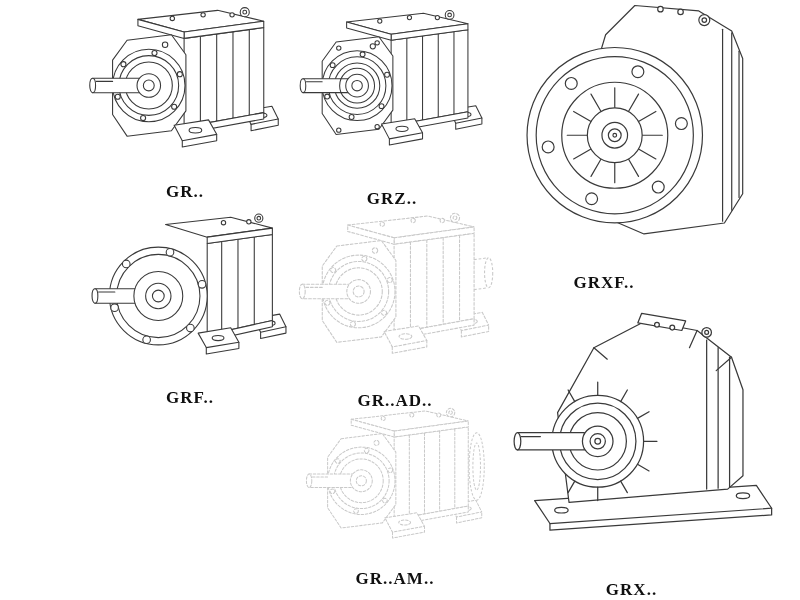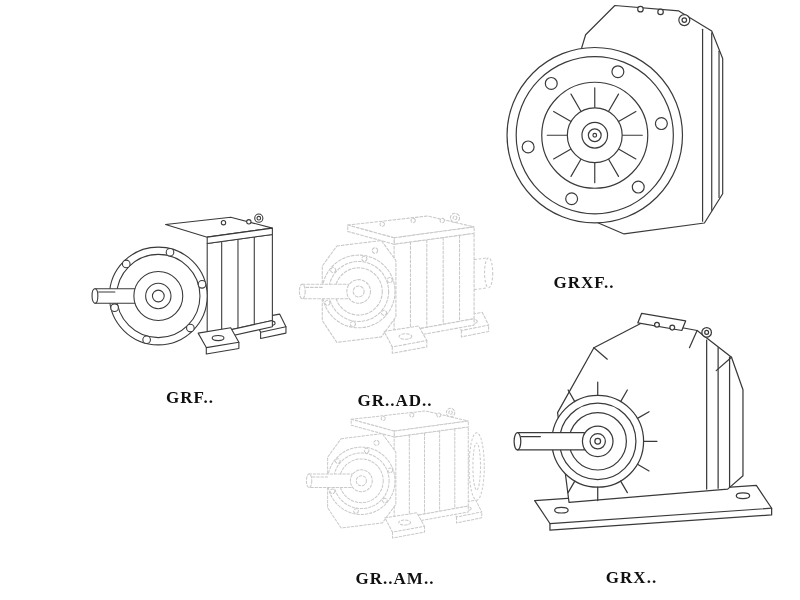--- a/index.html
+++ b/index.html
@@ -191,23 +191,46 @@
         <circle fill="#fff" cx="100" cy="150" r="16"></circle>
         <circle cx="100" cy="150" r="8"></circle>
         <circle cx="100" cy="150" r="3"></circle>
       </g>
     </symbol>
   </defs>
 </svg>
 
 <div class="canvas">
 
-
-
-  <figure class="cell" style="left:478px; top:0px; width:292px;">
+  <figure class="cell" style="left:85px; top:4px; width:200px;">
+    <div class="art" style="height:172px;">
+      <svg class="gbx" viewBox="0 0 220 190">
+        <use href="#sym-r" width="220" height="190"></use>
+      </svg>
+    </div>
+    <figcaption class="caption" style="margin-top:6px;">GR..</figcaption>
+  </figure>
+
+  <figure class="cell" style="left:296px; top:4px; width:192px;">
+    <div class="art" style="height:172px;">
+      <svg class="gbx" viewBox="0 0 220 190">
+        <use href="#sym-r" width="220" height="190"></use>
+        <g stroke="currentColor" fill="none" stroke-width="1.2">
+          <circle cx="70" cy="90" r="20"></circle>
+          <circle fill="#fff" cx="49" cy="47" r="2.5"></circle>
+          <circle fill="#fff" cx="93" cy="41" r="2.5"></circle>
+          <circle fill="#fff" cx="93" cy="137" r="2.5"></circle>
+          <circle fill="#fff" cx="49" cy="141" r="2.5"></circle>
+        </g>
+      </svg>
+    </div>
+    <figcaption class="caption" style="margin-top:13px;">GRZ..</figcaption>
+  </figure>
+
+  <figure class="cell" style="left:498px; top:0px; width:292px;">
     <div class="art" style="height:265px;">
       <svg class="gbx" viewBox="0 0 300 290">
         <use href="#sym-grxf" width="300" height="290"></use>
       </svg>
     </div>
     <figcaption class="caption" style="margin-top:8px; transform:translateX(-40px);">GRXF..</figcaption>
   </figure>
 
   <figure class="cell" style="left:85px; top:210px; width:210px;">
     <div class="art" style="height:172px;">
@@ -245,16 +268,16 @@
     </div>
     <figcaption class="caption" style="margin-top:4px;">GR..AM..</figcaption>
   </figure>
 
   <figure class="cell" style="left:498px; top:298px; width:295px;">
     <div class="art" style="height:258px;">
       <svg class="gbx" viewBox="0 0 300 270">
         <use href="#sym-grx" width="300" height="270"></use>
       </svg>
     </div>
-    <figcaption class="caption" style="margin-top:12px; transform:translateX(-14px);">GRX..</figcaption>
+    <figcaption class="caption" style="margin-top:24px; transform:translateX(-14px);">GRX..</figcaption>
   </figure>
 
 </div>
 
 </body></html>

